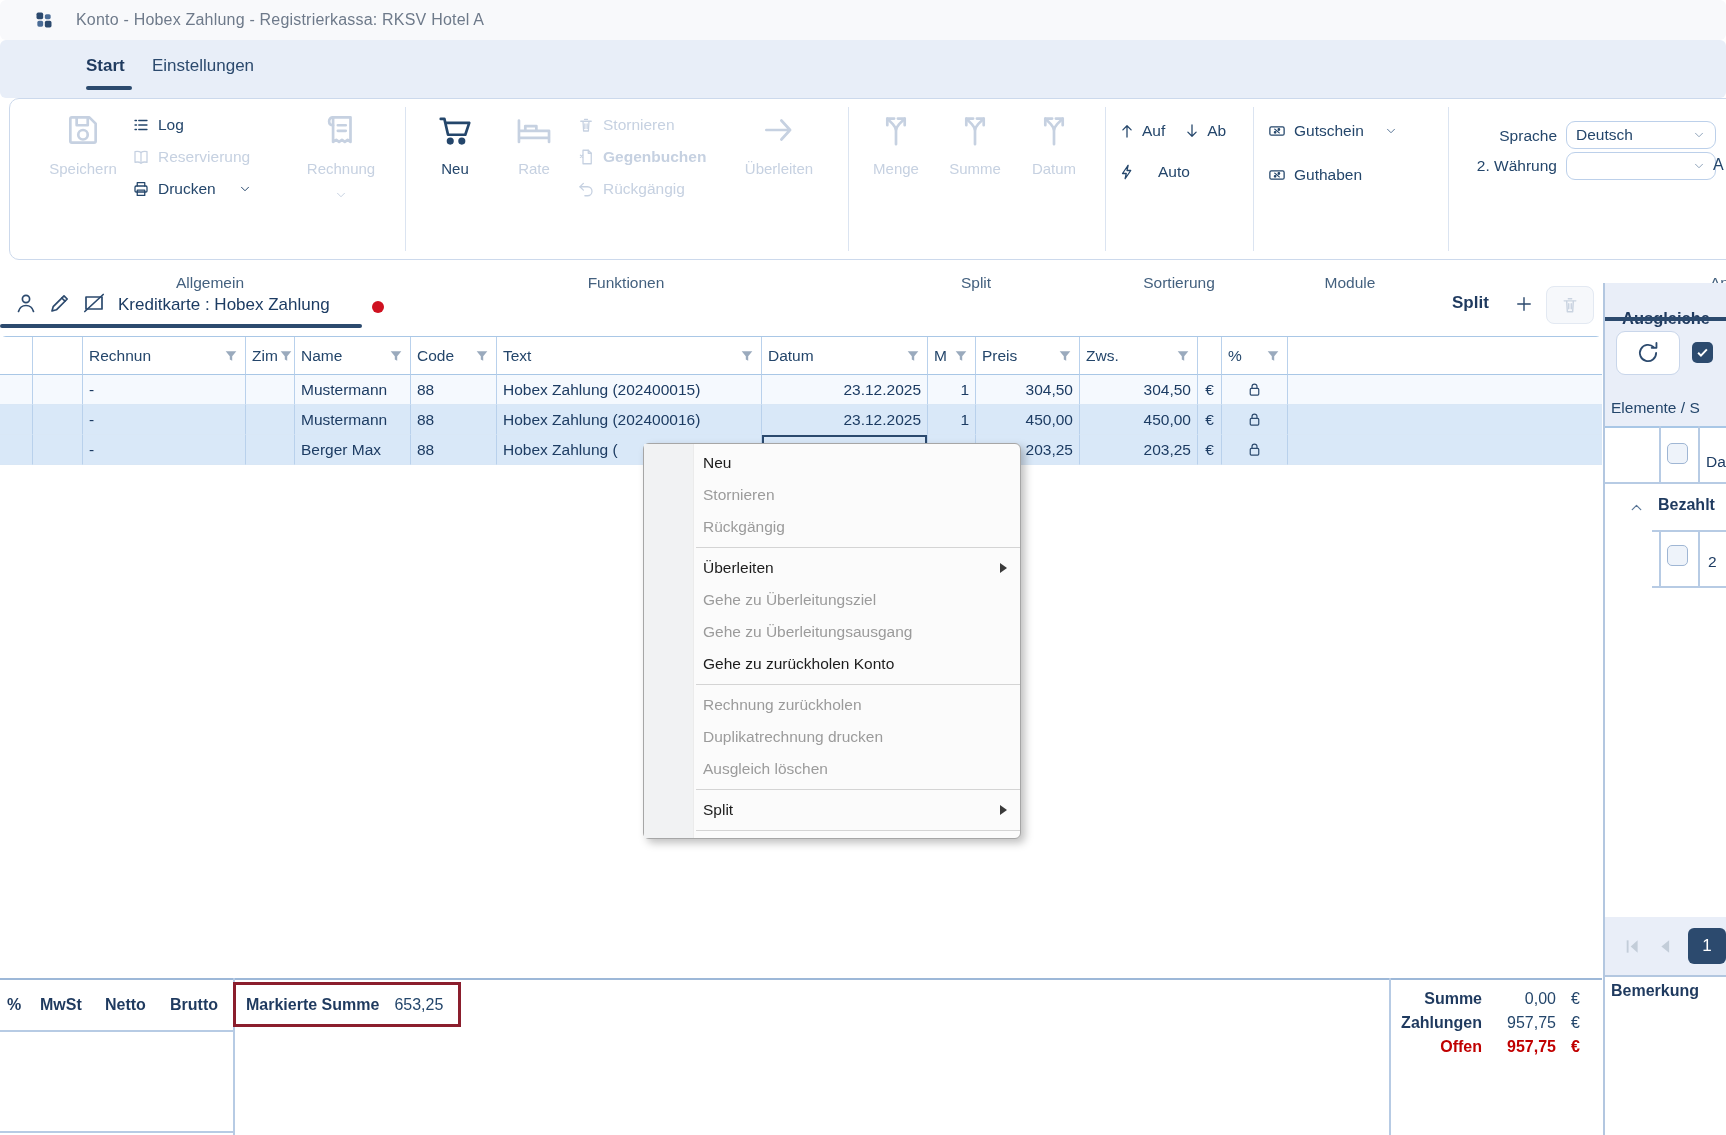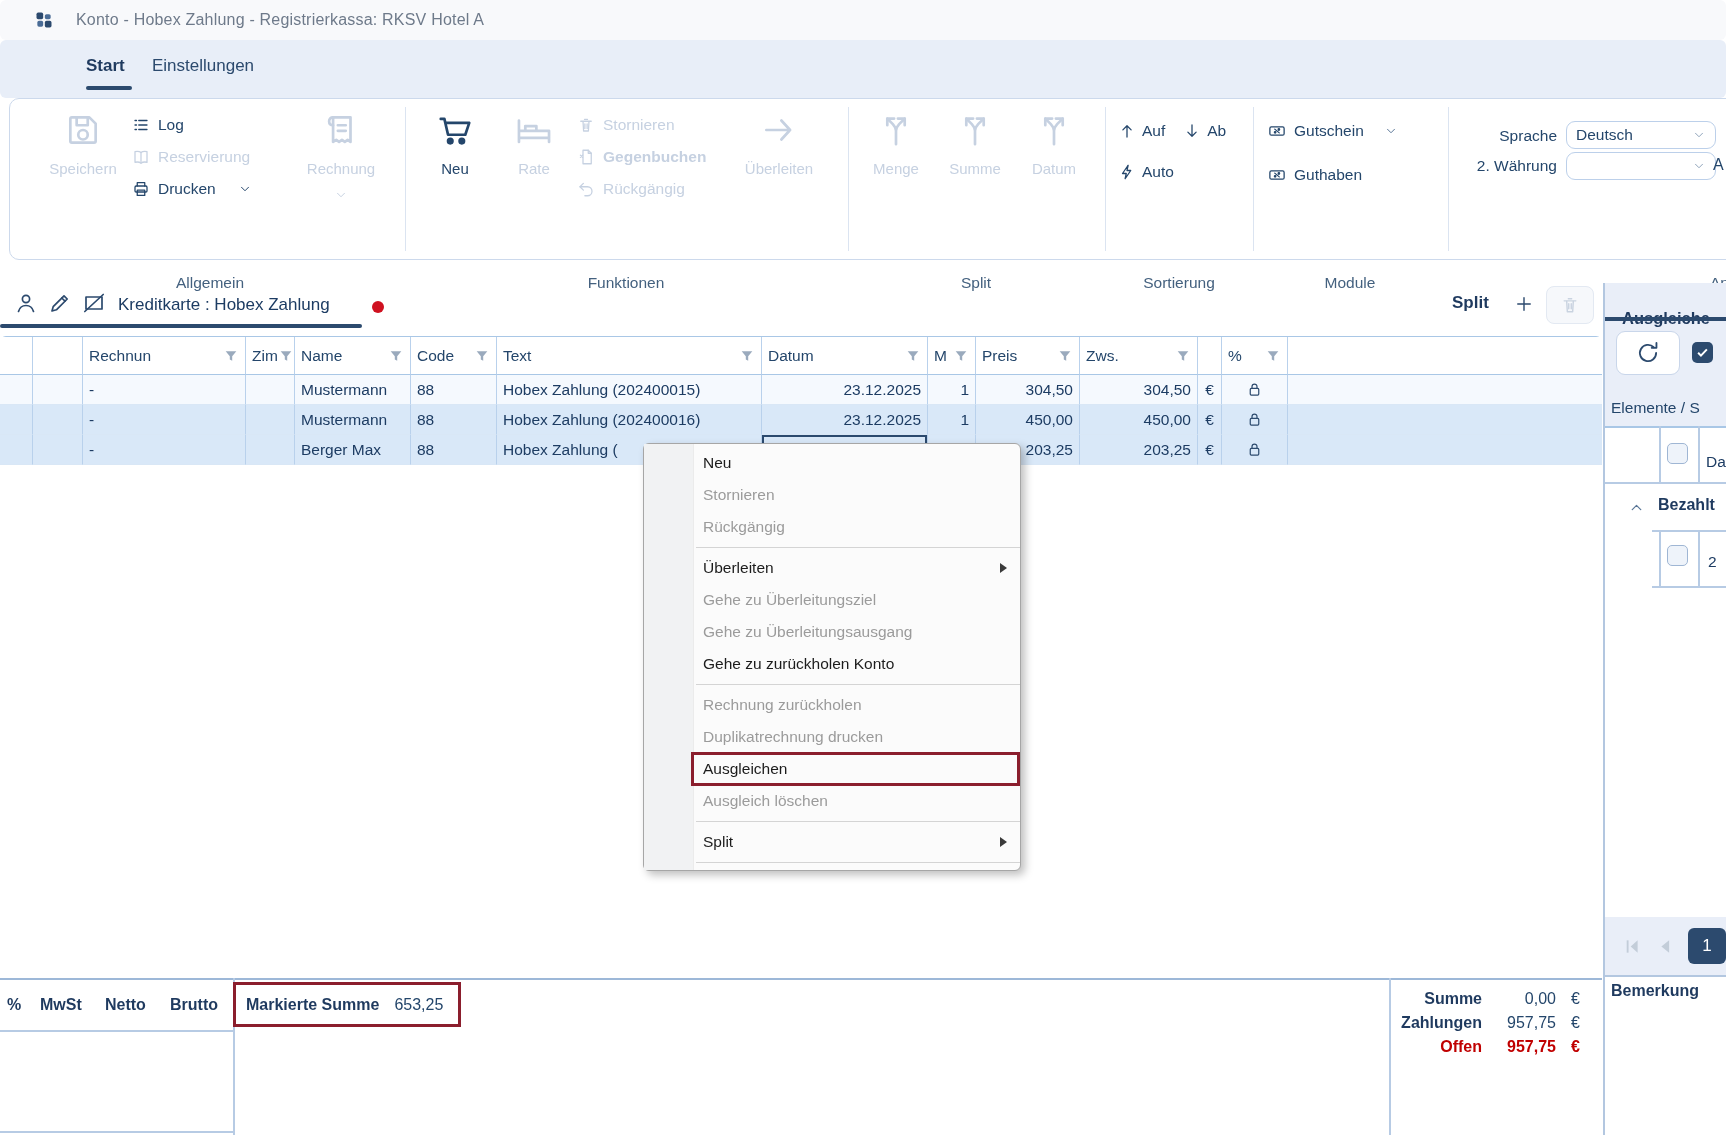--- a/index.html
+++ b/index.html
@@ -255,21 +255,21 @@
     <div class="rsmall ena" style="left:1108px;top:20px;gap:6px;">
       <span class="sic"><svg viewBox="0 0 24 24" width="100%" height="100%" fill="none" stroke="currentColor" stroke-width="1.7" stroke-linecap="round" stroke-linejoin="round">
             <path d="M12 20V5M6.5 10.5 12 5l5.5 5.5"></path>
           </svg></span>
       <span>Auf</span>
       <span class="sic" style="margin-left:12px;"><svg viewBox="0 0 24 24" width="100%" height="100%" fill="none" stroke="currentColor" stroke-width="1.7" stroke-linecap="round" stroke-linejoin="round">
             <path d="M12 4v15M6.5 13.5 12 19l5.5-5.5"></path>
           </svg></span>
       <span>Ab</span>
     </div>
-    <div class="rsmall ena" style="left:1108px;top:61px;gap:6px;justify-content:space-between;">
+    <div class="rsmall ena" style="left:1108px;top:61px;gap:22px;justify-content:space-between;">
       <span class="sic"><svg viewBox="0 0 24 24" width="100%" height="100%" fill="none" stroke="currentColor" stroke-width="1.7" stroke-linecap="round" stroke-linejoin="round">
             <path d="M13.5 3 6 14h5l-1.5 7L17 10h-5z"></path>
           </svg></span>
       <span>Auto</span>
     </div>
     <div class="rsep" style="left:1243px;"></div>
     <div class="rlabel" style="left:1089px;">Sortierung</div>
 
     <div class="rsmall ena" style="left:1258px;top:20px;">
       <span class="sic"><svg viewBox="0 0 24 24" width="100%" height="100%" fill="none" stroke="currentColor" stroke-width="1.7" stroke-linecap="round" stroke-linejoin="round">
@@ -580,24 +580,20 @@
     <div class="mi">
         <span>Gehe zu zurückholen Konto</span>
       </div>
     <div class="msep"></div>
     <div class="mi dis">
         <span>Rechnung zurückholen</span>
       </div>
     <div class="mi dis">
         <span>Duplikatrechnung drucken</span>
       </div>
-    <div class="mi">
-      <span>Ausgleichen</span>
-      <span class="red-frame"></span>
-    </div>
     <div class="mi dis">
         <span>Ausgleich löschen</span>
       </div>
     <div class="msep"></div>
     <div class="mi">
         <span>Split</span>
         <span class="sub-arrow"></span>
       </div>
     <div class="msep"></div>
   </div>

